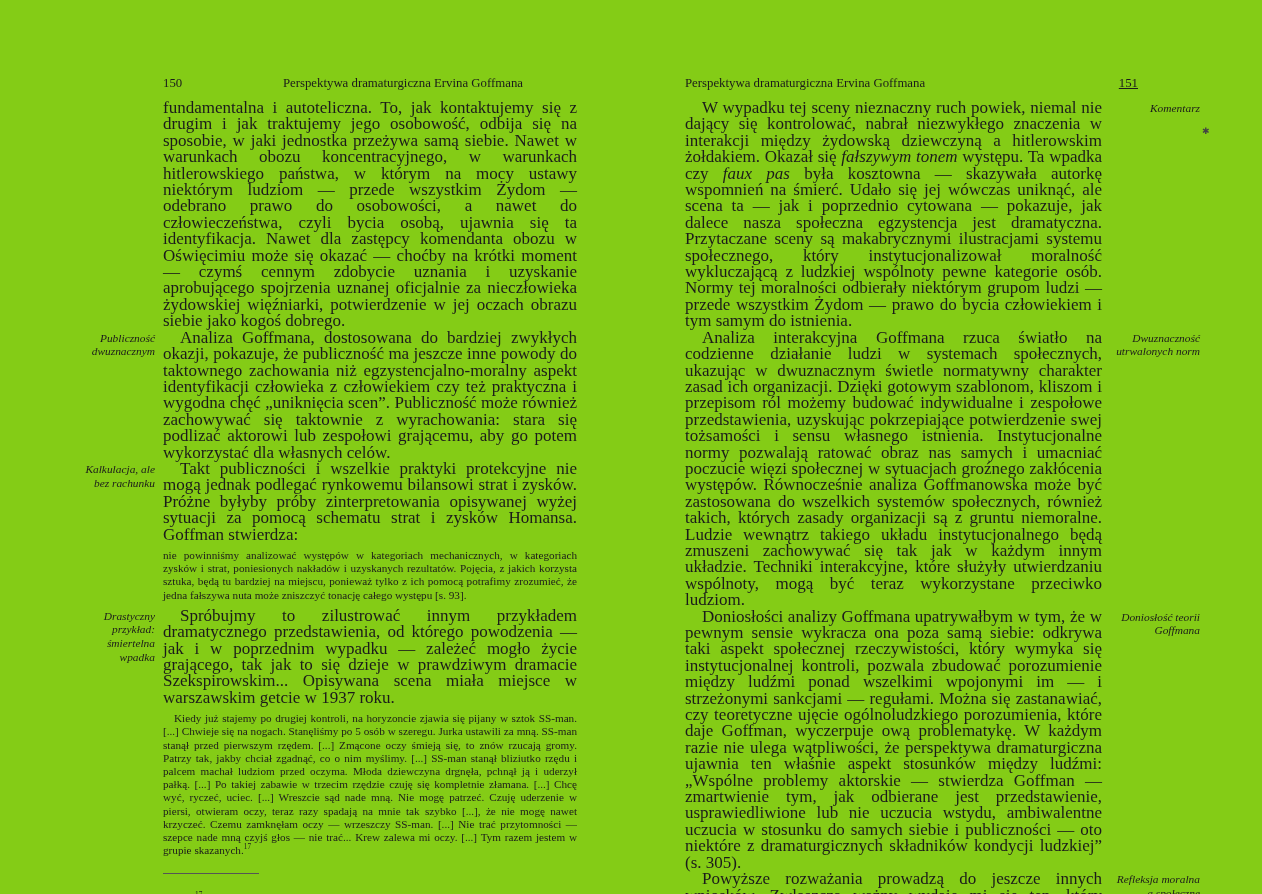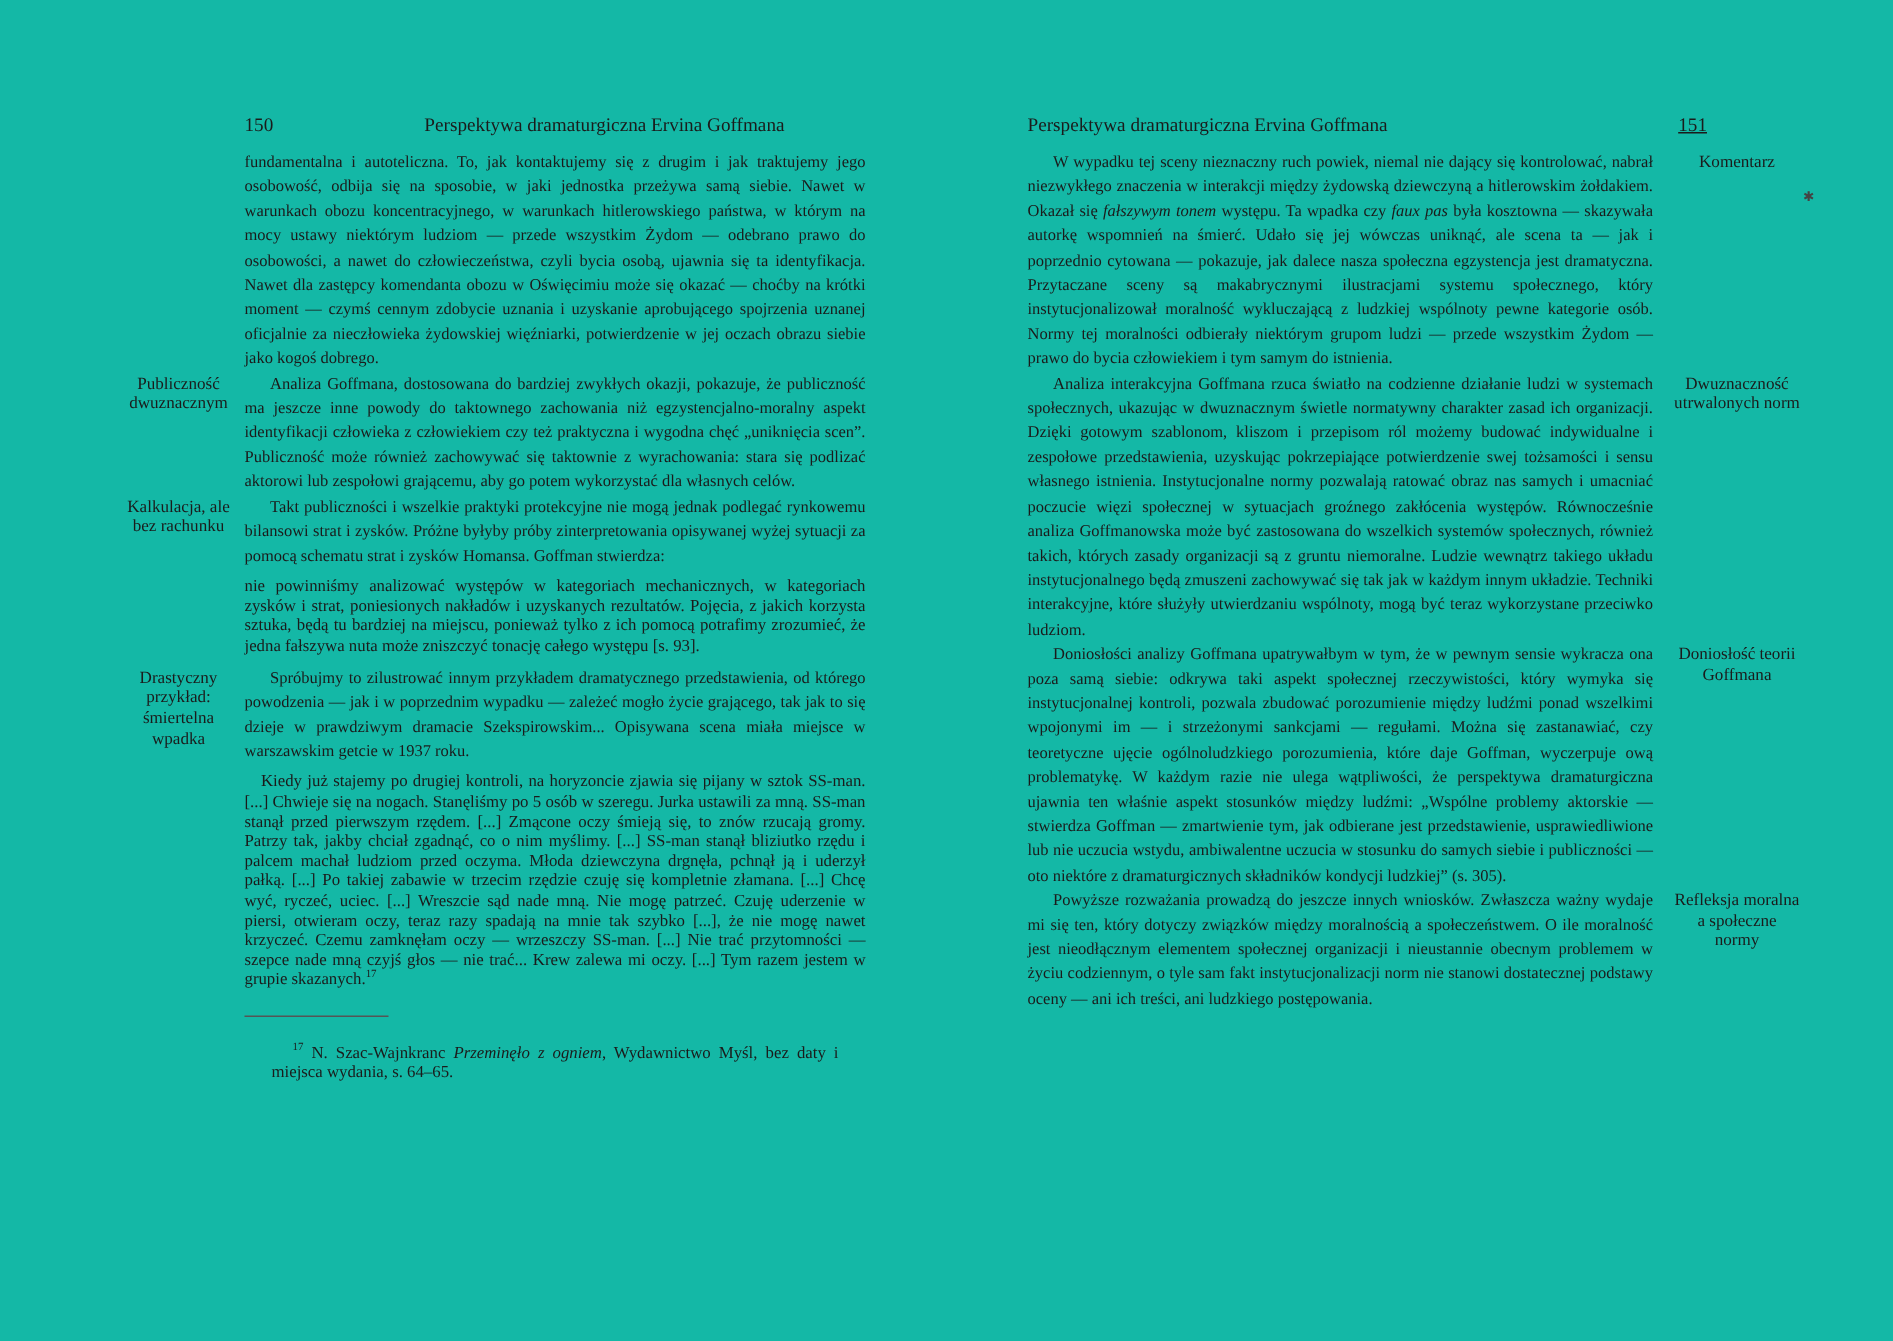--- a/index.html
+++ b/index.html
@@ -6,54 +6,55 @@
   body {
     width: 1262px;
     height: 894px;
     background: #fcfcfa;
     font-family: "Liberation Serif", serif;
   }
   .spread {
     position: relative;
     width: 1262px;
     height: 894px;
-    background: #14b8a6;
+    background: #84cc16;
     color: #1b1b1b;
     overflow: hidden;
   }
   .page { position: absolute; top: 76px; }
   .page-left  { left: 163px; width: 414px; }
   .page-right { left: 685px; width: 417px; }
 
   .page-header {
     display: flex;
     justify-content: space-between;
     align-items: baseline;
     font-size: 12.8px;
     margin-bottom: 9px;
     white-space: nowrap;
   }
   .page-left .running-header { margin-right: 54px; }
   .page-right .page-number { position: relative; right: -36px; text-decoration: underline; }
 
   .para {
-    font-size: 11px;
+    font-size: 17px;
     line-height: 16.4px;
     text-align: justify;
     margin: 0;
   }
   .indent { text-indent: 17px; }
 
   .note-block { position: relative; }
   .margin-note {
     position: absolute;
     top: 2px;
     font-size: 11.4px;
     line-height: 13.6px;
-    text-align: center;
+    text-align: right;
+    font-style: italic;
   }
   .note-left  { left: -80px; width: 72px; }
   .note-right { left: calc(100% + 14px); width: 84px; }
   .margin-mark {
     position: absolute;
     left: calc(100% + 100px);
     top: 26px;
     font-size: 9px;
     color: #444;
   }

